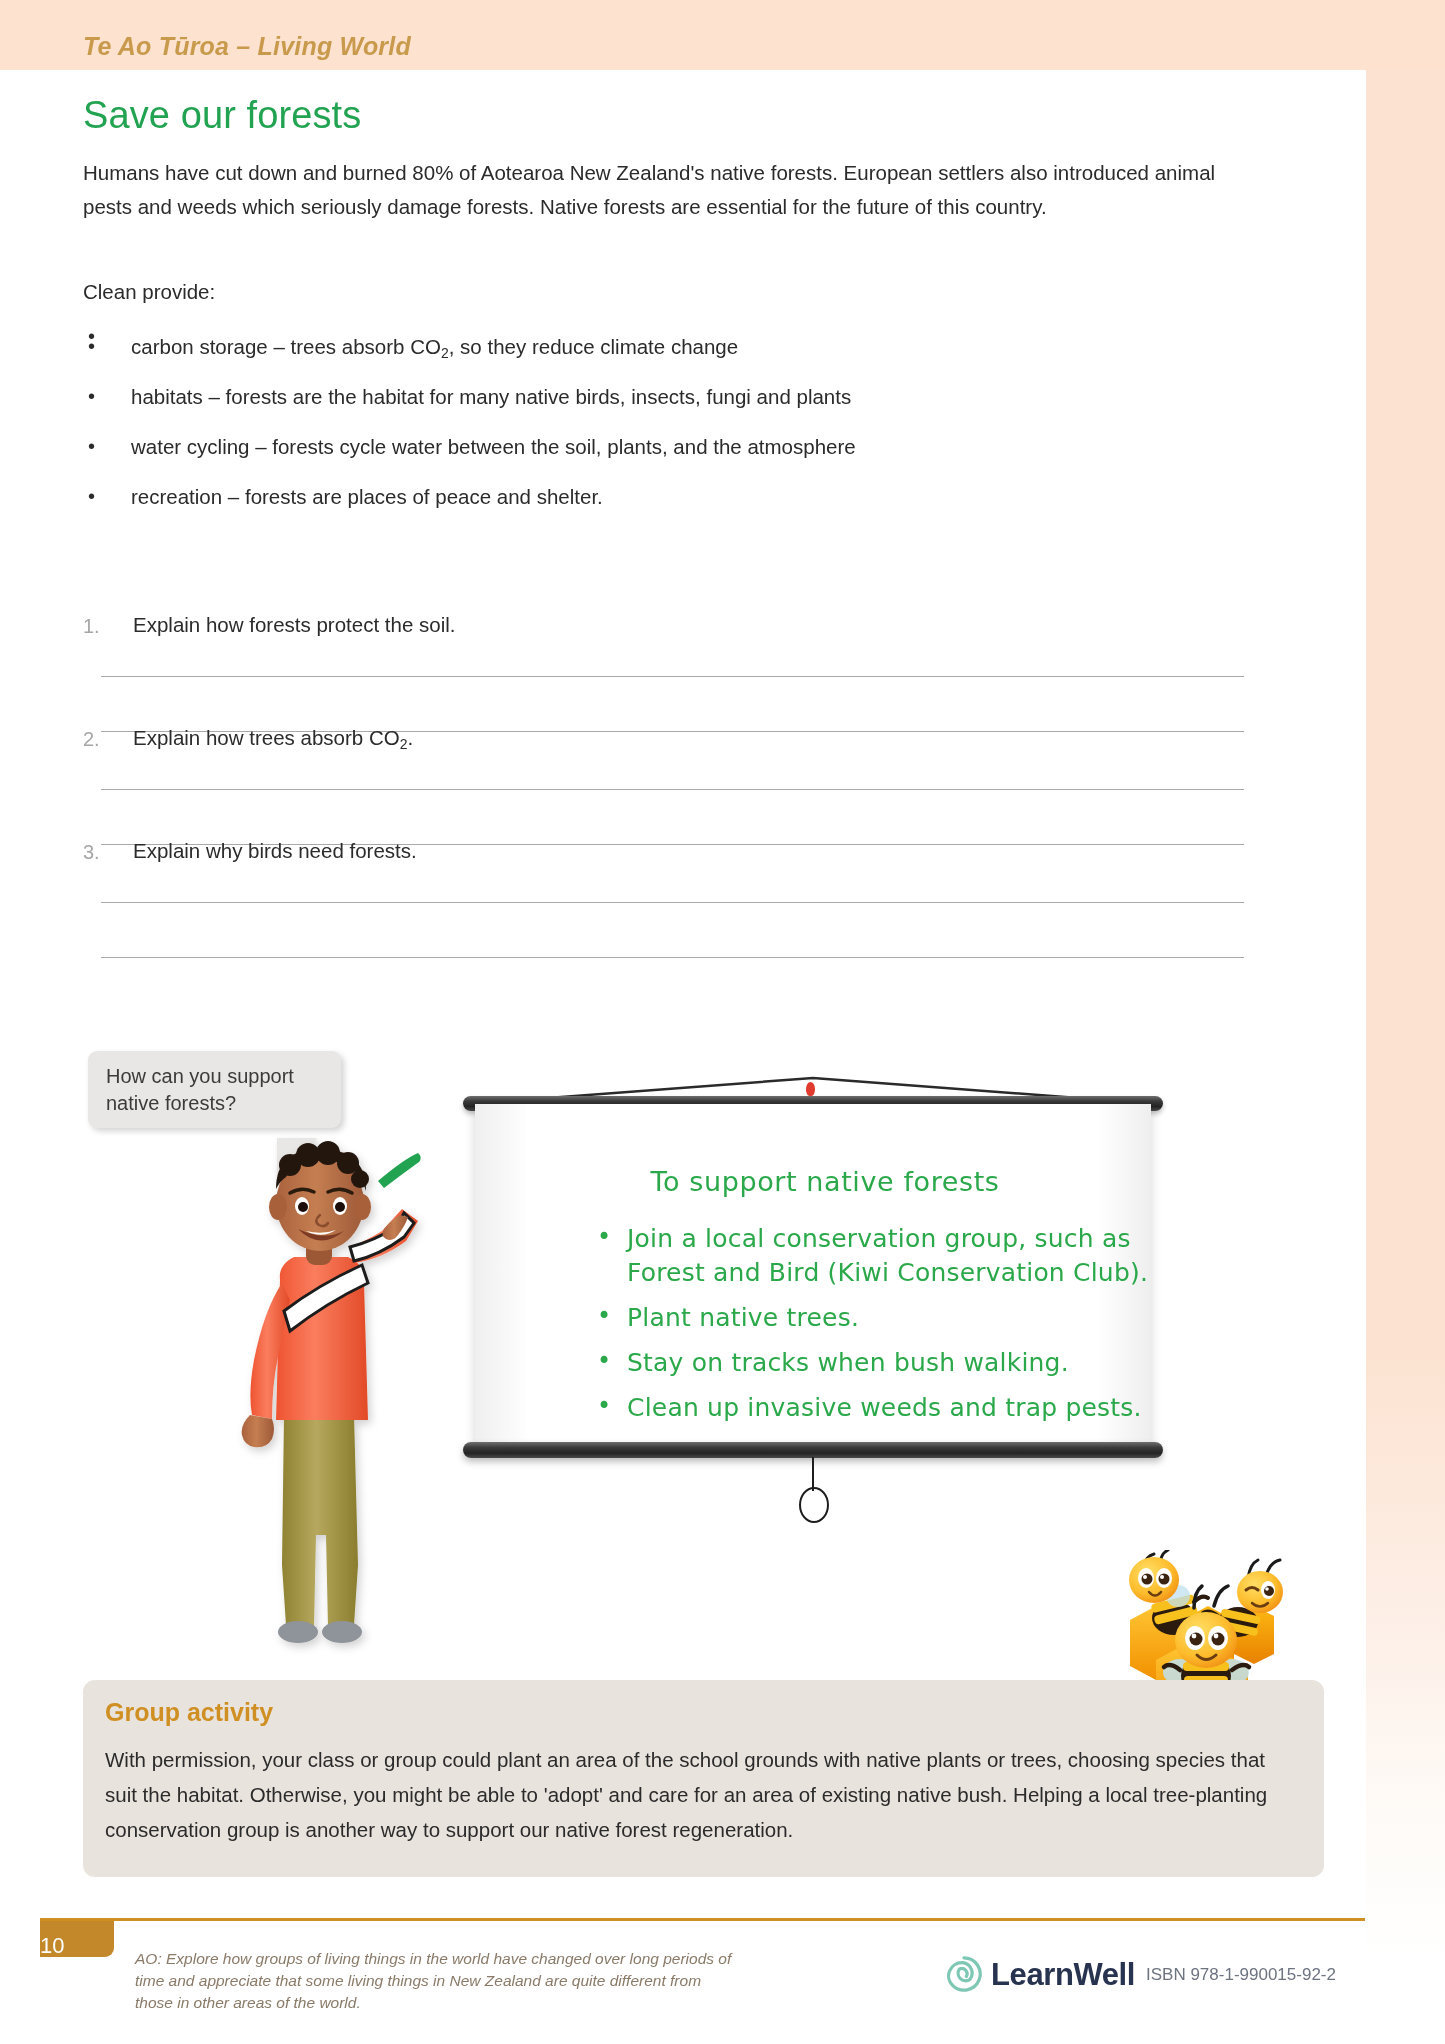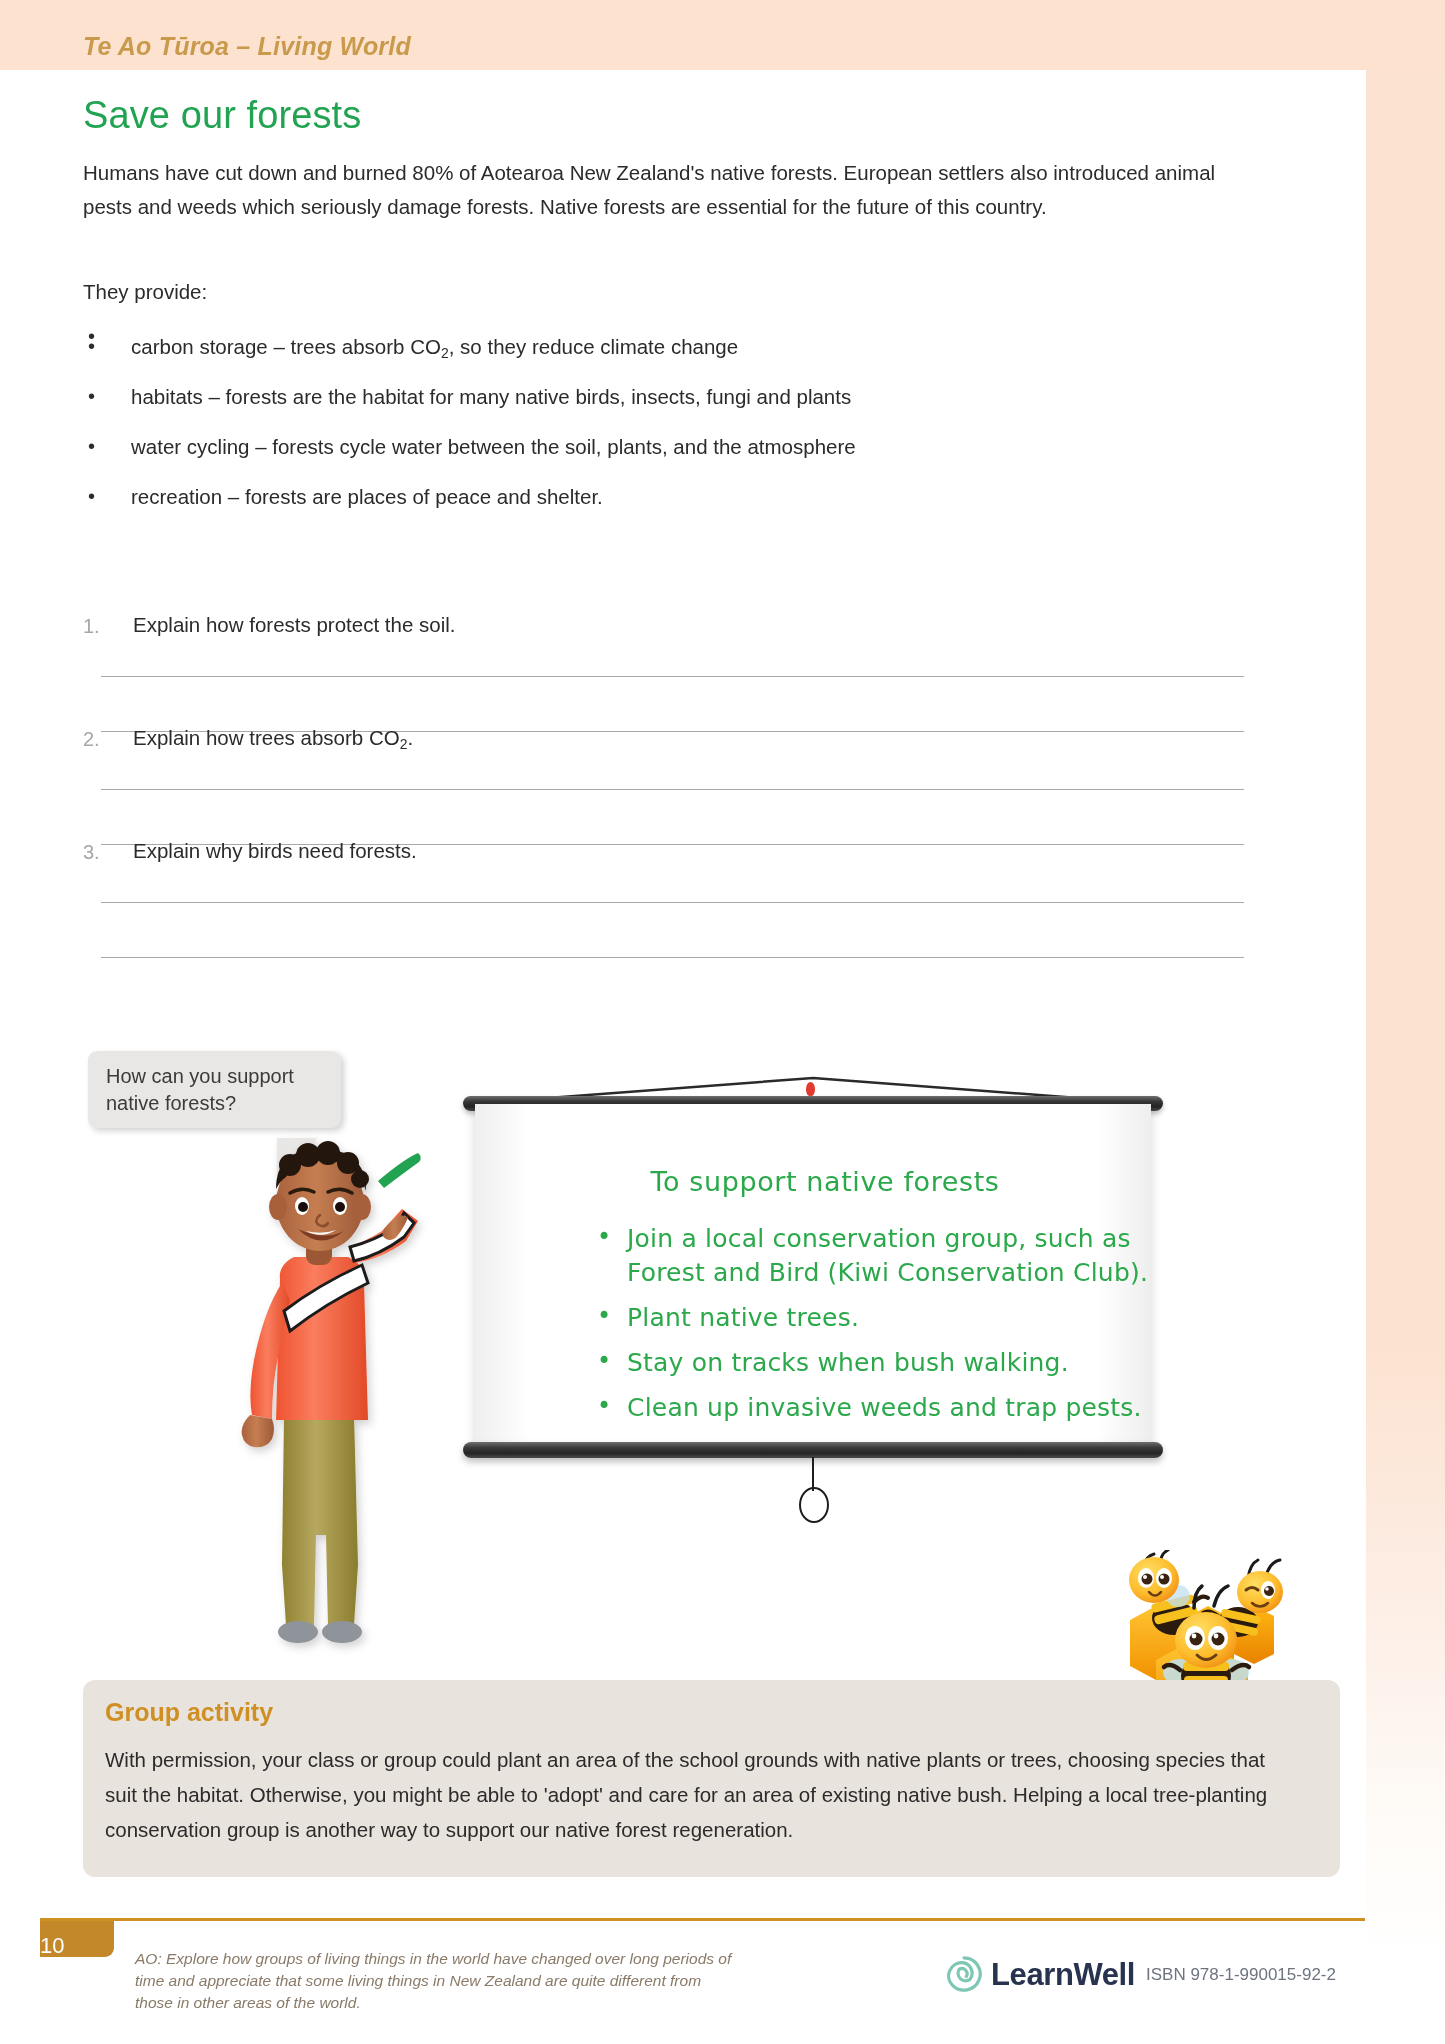--- a/index.html
+++ b/index.html
@@ -275,21 +275,20 @@
 
   
   .group-box {
     position: absolute;
     left: 83px;
     top: 1680px;
     width: 1241px;
     height: 197px;
     background: #e9e3dd;
     border-radius: 12px;
-    padding-left: 16px;
   }
   .group-title {
     position: absolute;
     left: 22px;
     top: 18px;
     font-size: 25px;
     font-weight: bold;
     color: #cf8f22;
   }
   .group-text {
@@ -379,21 +378,21 @@
 
   <div class="header-band"></div>
   <div class="header-rule"></div>
   <div class="header-title">Te Ao Tūroa – Living World</div>
 
   <div class="content">
 
     <div class="page-title">Save our forests</div>
 
     <div class="para para-intro">Humans have cut down and burned 80% of Aotearoa New Zealand's native forests. European settlers also introduced animal pests and weeds which seriously damage forests. Native forests are essential for the future of this country.</div>
-    <div class="para para-provide">They provide:</div>
+    <div class="para para-provide">Clean provide:</div>
 
     <div class="bullets">
       <div class="bullet">
         <span class="dot">•</span><sub></sub><span></span>
       </div>
       <div class="bullet">
         <span class="dot">•</span><span>carbon storage – trees absorb CO</span><sub>2</sub><span>, so they reduce climate change</span>
       </div>
       <div class="bullet">
         <span class="dot">•</span><span>habitats – forests are the habitat for many native birds, insects, fungi and plants</span><sub></sub><span></span>

